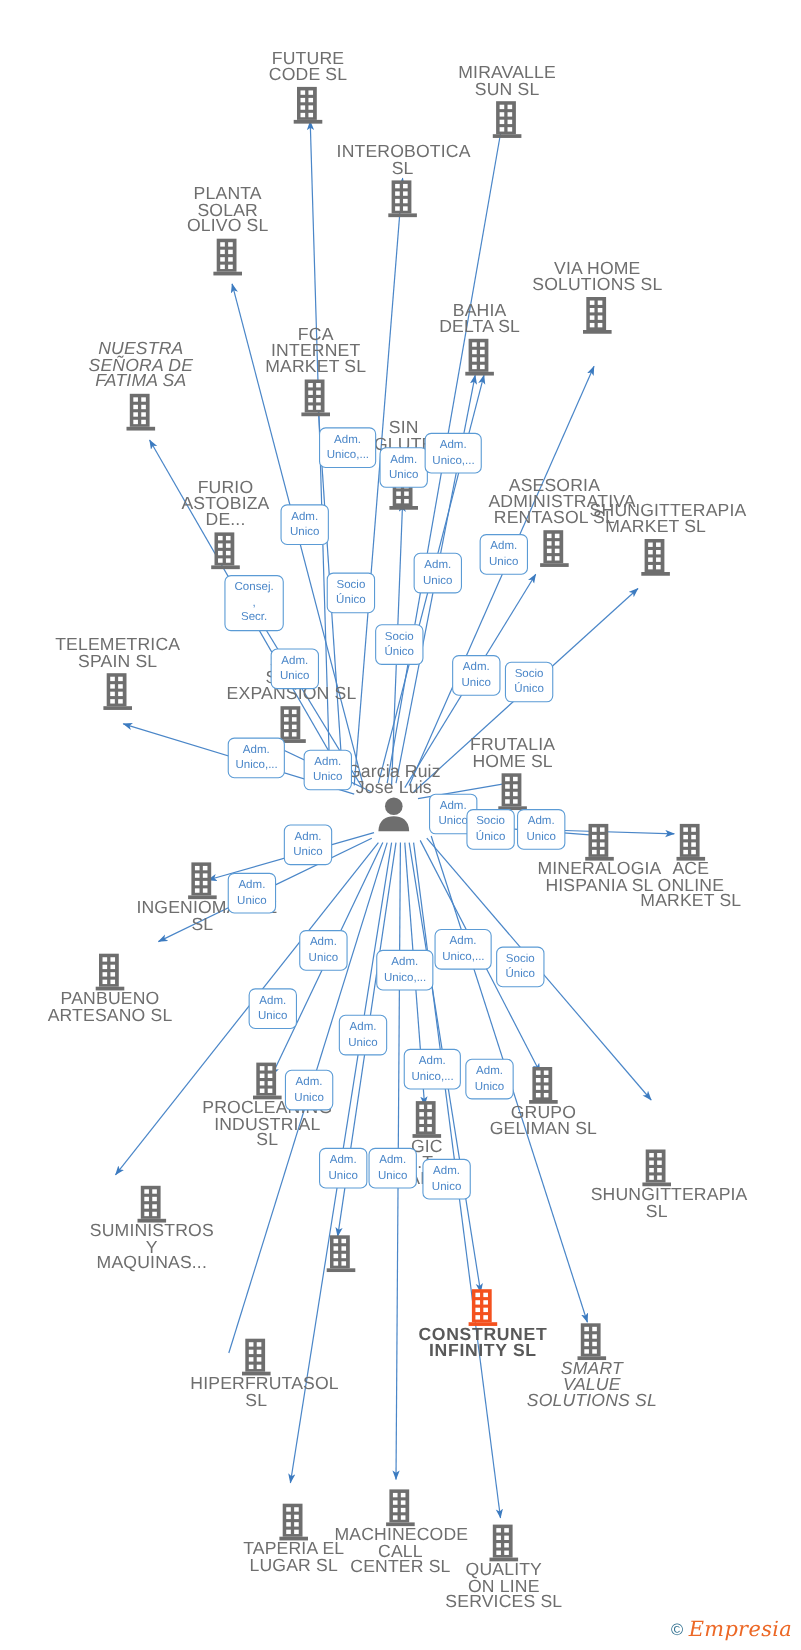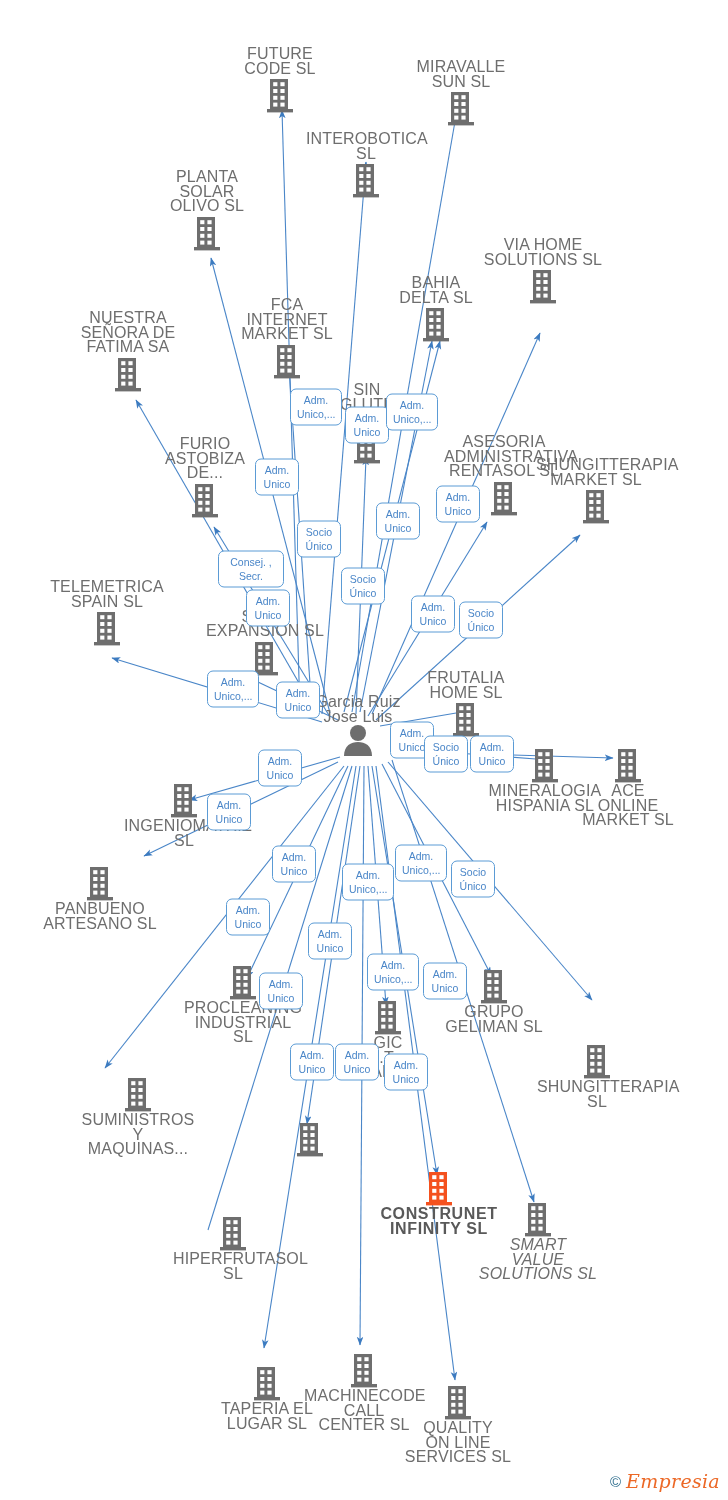--- a/index.html
+++ b/index.html
@@ -246,21 +246,21 @@
             <rect x="8.2" y="4.2" width="4.2" height="4" fill="#ffffff"></rect>
             <rect x="15.4" y="4.2" width="4.2" height="4" fill="#ffffff"></rect>
             <rect x="8.2" y="11" width="4.2" height="4" fill="#ffffff"></rect>
             <rect x="15.4" y="11" width="4.2" height="4" fill="#ffffff"></rect>
             <rect x="8.2" y="17.8" width="4.2" height="4" fill="#ffffff"></rect>
             <rect x="15.4" y="17.8" width="4.2" height="4" fill="#ffffff"></rect>
             <rect x="8.2" y="24.6" width="4.2" height="4" fill="#ffffff"></rect>
             <rect x="15.4" y="24.6" width="4.2" height="4" fill="#ffffff"></rect>
           </svg></span>
       </div>
-      <div class="node" style="left: 128px; top: 311px;">
+      <div class="node" style="left: 128px; top: 311px; font-style: italic;">
         <div class="label">NUESTRA
 SEÑORA DE
 FATIMA SA</div>
         <div style="height: 2px;"></div>
         <span class="glyph"><svg width="30" height="36" viewBox="0 0 30 36" xmlns="http://www.w3.org/2000/svg">
             <rect x="5" y="1" width="18" height="30" fill="#6e6e6e"></rect>
             <rect x="2" y="31" width="26" height="3.4" fill="#6e6e6e"></rect>
             <rect x="8.2" y="4.2" width="4.2" height="4" fill="#ffffff"></rect>
             <rect x="15.4" y="4.2" width="4.2" height="4" fill="#ffffff"></rect>
             <rect x="8.2" y="11" width="4.2" height="4" fill="#ffffff"></rect>
@@ -672,21 +672,21 @@
       <div class="rel" style="left: 412px; top: 412px; width: 52px; min-height: 34px;">Adm.
 Unico,...</div>
       <div class="rel" style="left: 277px; top: 477px; width: 44px; min-height: 34px;">Adm.
 Unico</div>
       <div class="rel" style="left: 458px; top: 504px; width: 44px; min-height: 34px;">Adm.
 Unico</div>
       <div class="rel" style="left: 398px; top: 521px; width: 44px; min-height: 34px;">Adm.
 Unico</div>
       <div class="rel" style="left: 319px; top: 539px; width: 44px; min-height: 34px;">Socio
 Único</div>
-      <div class="rel" style="left: 231px; top: 569px; width: 66px; min-height: 34px; margin-left: 20px;">Consej. ,
+      <div class="rel" style="left: 231px; top: 548px; width: 54px; min-height: 34px;">Consej. ,
 Secr.</div>
       <div class="rel" style="left: 363px; top: 586px; width: 44px; min-height: 34px;">Socio
 Único</div>
       <div class="rel" style="left: 433px; top: 614px; width: 44px; min-height: 34px;">Adm.
 Unico</div>
       <div class="rel" style="left: 481px; top: 620px; width: 44px; min-height: 34px;">Socio
 Único</div>
       <div class="rel" style="left: 268px; top: 608px; width: 44px; min-height: 34px;">Adm.
 Unico</div>
       <div class="rel" style="left: 233px; top: 689px; width: 52px; min-height: 34px;">Adm.

